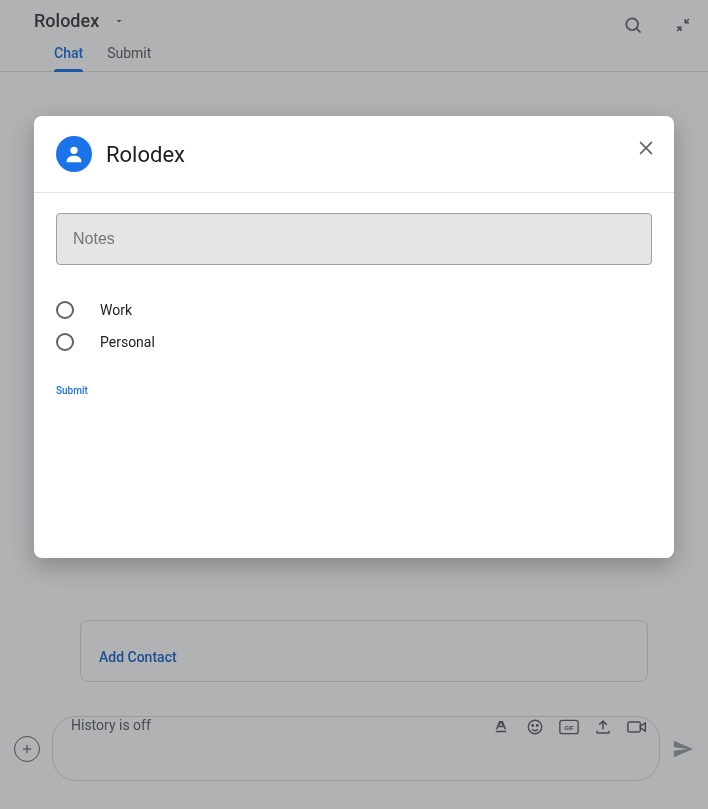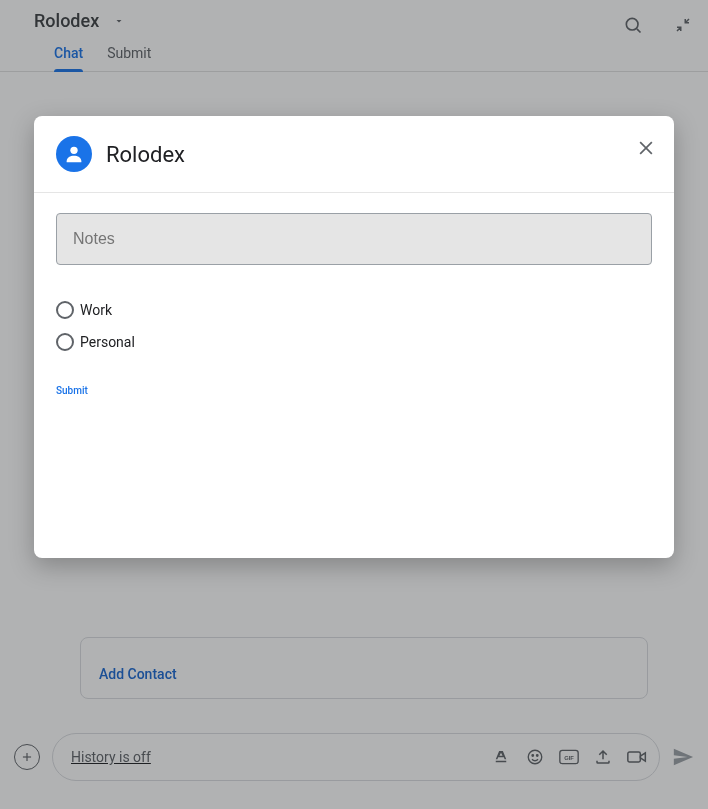--- a/index.html
+++ b/index.html
@@ -29,38 +29,38 @@
   .tab { font-size:14px; padding-bottom:10px; color:#5f6368; position:relative; }
   .tab.active { color:#1a73e8; font-weight:500; }
   .tab.active::after { content:""; position:absolute; left:0; right:0; bottom:-1px; height:3px; background:#1a73e8; border-radius:3px 3px 0 0; }
 
   .chat-area { flex:1; display:flex; flex-direction:column; justify-content:flex-end; padding:0 60px 0 80px; }
   .card { border:1px solid #dadce0; border-radius:8px; padding:16px 12px 16px 18px; margin-bottom:24px; }
   .card-link { color:#1967d2; font-size:14px; font-weight:500; }
 
   .compose-row { display:flex; align-items:center; padding:10px 14px 28px 14px; gap:12px; }
   .plus-btn { width:26px; height:26px; border:1.5px solid #5f6368; border-radius:50%; display:flex; align-items:center; justify-content:center; color:#5f6368; }
-  .compose { flex:1; height:48px; border:1px solid #dadce0; border-radius:24px; display:flex; align-items:center; padding:0 12px 0 18px;text-decoration:underline; }
+  .compose { flex:1; height:65px; border:1px solid #dadce0; border-radius:24px; display:flex; align-items:flex-start; padding:0 12px 0 18px; }
   .compose-ph { color:#5f6368; font-size:14px; flex:1; }
   .compose-icons { display:flex; gap:14px; color:#5f6368; }
   .cicon { width:20px; height:20px; display:flex; align-items:center; justify-content:center; }
   .send-btn { color:#9aa0a6; display:flex; }
 
   
   .overlay { position:absolute; inset:0; background:rgba(32,33,36,0.35); display:flex; align-items:flex-start; justify-content:center; }
   .dialog { background:#fff; border-radius:8px; width:640px; margin-top:116px; box-shadow:0 8px 24px rgba(0,0,0,0.25); overflow:hidden; }
   .dialog-head { display:flex; align-items:center; padding:20px 22px 20px 22px; border-bottom:1px solid #e5e5e5; position:relative; }
   .avatar { width:36px; height:36px; border-radius:50%; background:#1a73e8; display:flex; align-items:center; justify-content:center; color:#fff; margin-right:14px; }
   .dialog-title { font-size:22px; color:#202124; }
   .close-btn { position:absolute; right:18px; top:22px; color:#5f6368; }
 
   .dialog-body { padding:20px 22px 40px 22px; }
   .section-label { font-size:11px; letter-spacing:0.8px; color:#5f6368; font-weight:500; margin-bottom:12px; }
   .notes-field { width:100%; border:1px solid #9aa0a6; border-radius:4px; padding:16px 16px; font-size:16px; color:#5f6368; margin-bottom:36px; background:#e5e5e5; }
-  .radio-row { display:flex; align-items:center; gap:6px; margin-bottom:14px; }
+  .radio-row { display:flex; align-items:center; gap:26px; margin-bottom:14px; }
   .radio-outer { width:18px; height:18px; border:2px solid #5f6368; border-radius:50%; }
   .radio-label { font-size:14px; color:#202124; }
   .submit-link { color:#1a73e8; font-size:10px; font-weight:500; margin-top:20px; display:inline-block; }
 
   svg { display:block; }
 </style>
 </head>
 <body>
 
 <div class="page">

